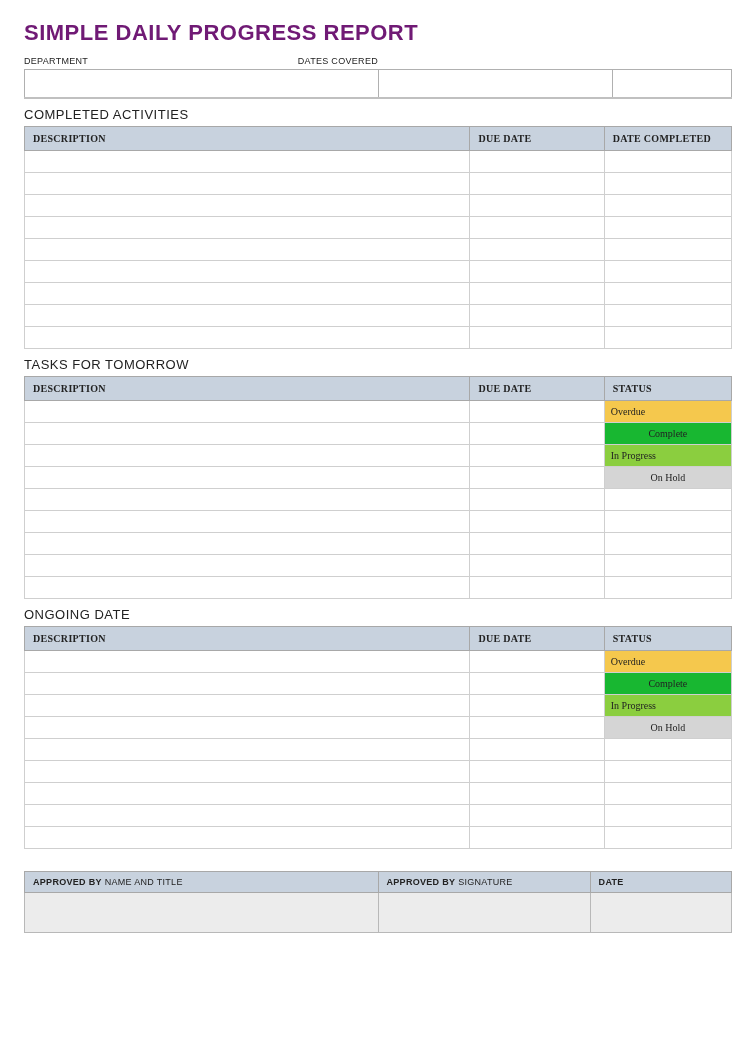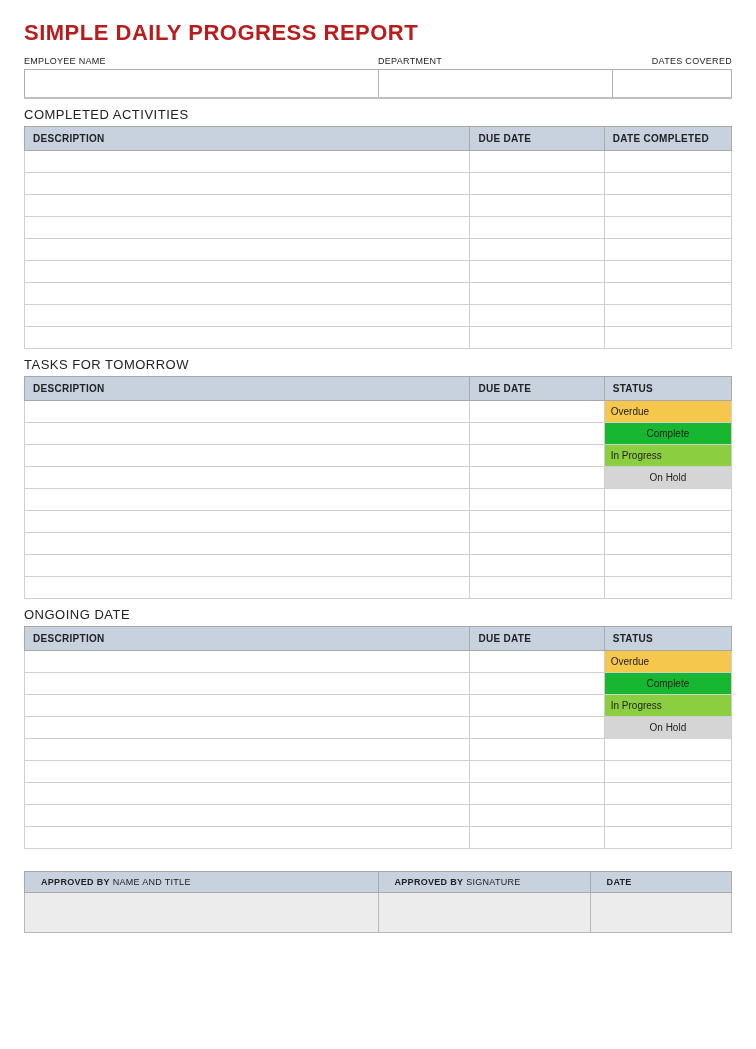--- a/index.html
+++ b/index.html
@@ -8,21 +8,21 @@
     background: #fff;
     padding: 20px 24px;
     width: 756px;
     font-size: 11px;
     color: #222;
   }
   .title {
     font-size: 22px;
     font-weight: bold;
     letter-spacing: 0.5px;
-    color: #b91c1c;
+    color: #701a75;
     margin-bottom: 10px;
   }
   .top-labels { display: flex; }
   .top-labels .lbl { font-size: 9px; letter-spacing: 0.3px; padding-bottom: 3px; }
   .top-labels .c1 { flex: 0 0 50%; }
   .top-labels .c2 { flex: 0 0 33%; }
   .top-labels .c3 { flex: 0 0 17%; text-align: right; }
   .top-boxes {
     display: flex;
     border-top: 1px solid #b0b0b0;
@@ -40,20 +40,21 @@
     letter-spacing: 0.5px;
     margin-top: 8px;
     margin-bottom: 4px;
     font-weight: normal;
   }
 
   table.grid {
     width: 100%;
     border-collapse: collapse;
     table-layout: fixed;
+    font-family: Liberation Serif, serif;
   }
   table.grid th {
     background: #c8d2de;
     border: 1px solid #a8a8a8;
     padding: 6px 8px;
     text-align: left;
     font-size: 10px;
     font-weight: bold;
     letter-spacing: 0.3px;
   }
@@ -81,21 +82,21 @@
   
   table.approval {
     width: 100%;
     border-collapse: collapse;
     margin-top: 22px;
     table-layout: fixed;
   }
   table.approval th {
     background: #c8d2de;
     border: 1px solid #a8a8a8;
-    padding: 5px 16px;
+    padding: 5px 8px;
     text-align: left;
     font-size: 9px;
     font-weight: normal;
     letter-spacing: 0.3px;
   }
   table.approval th strong { font-weight: bold; }
   table.approval td {
     border: 1px solid #b8b8b8;
     background: #ececec;
     height: 40px;
@@ -103,21 +104,20 @@
   .approval .col-a { width: 50%; }
   .approval .col-b { width: 30%; }
   .approval .col-c { width: 20%; }
 </style>
 </head>
 <body>
 
 <div class="title">SIMPLE DAILY PROGRESS REPORT</div>
 
 <div class="top-labels">
-  <div class="lbl c1">EMPLOYEE NAME</div>
   <div class="lbl c2">DEPARTMENT</div>
   <div class="lbl c3">DATES COVERED</div>
 </div>
 <div class="top-boxes">
   <div class="box c1"></div>
   <div class="box c2"></div>
   <div class="box c3"></div>
 </div>
 
 <div class="section-title">COMPLETED ACTIVITIES</div>

